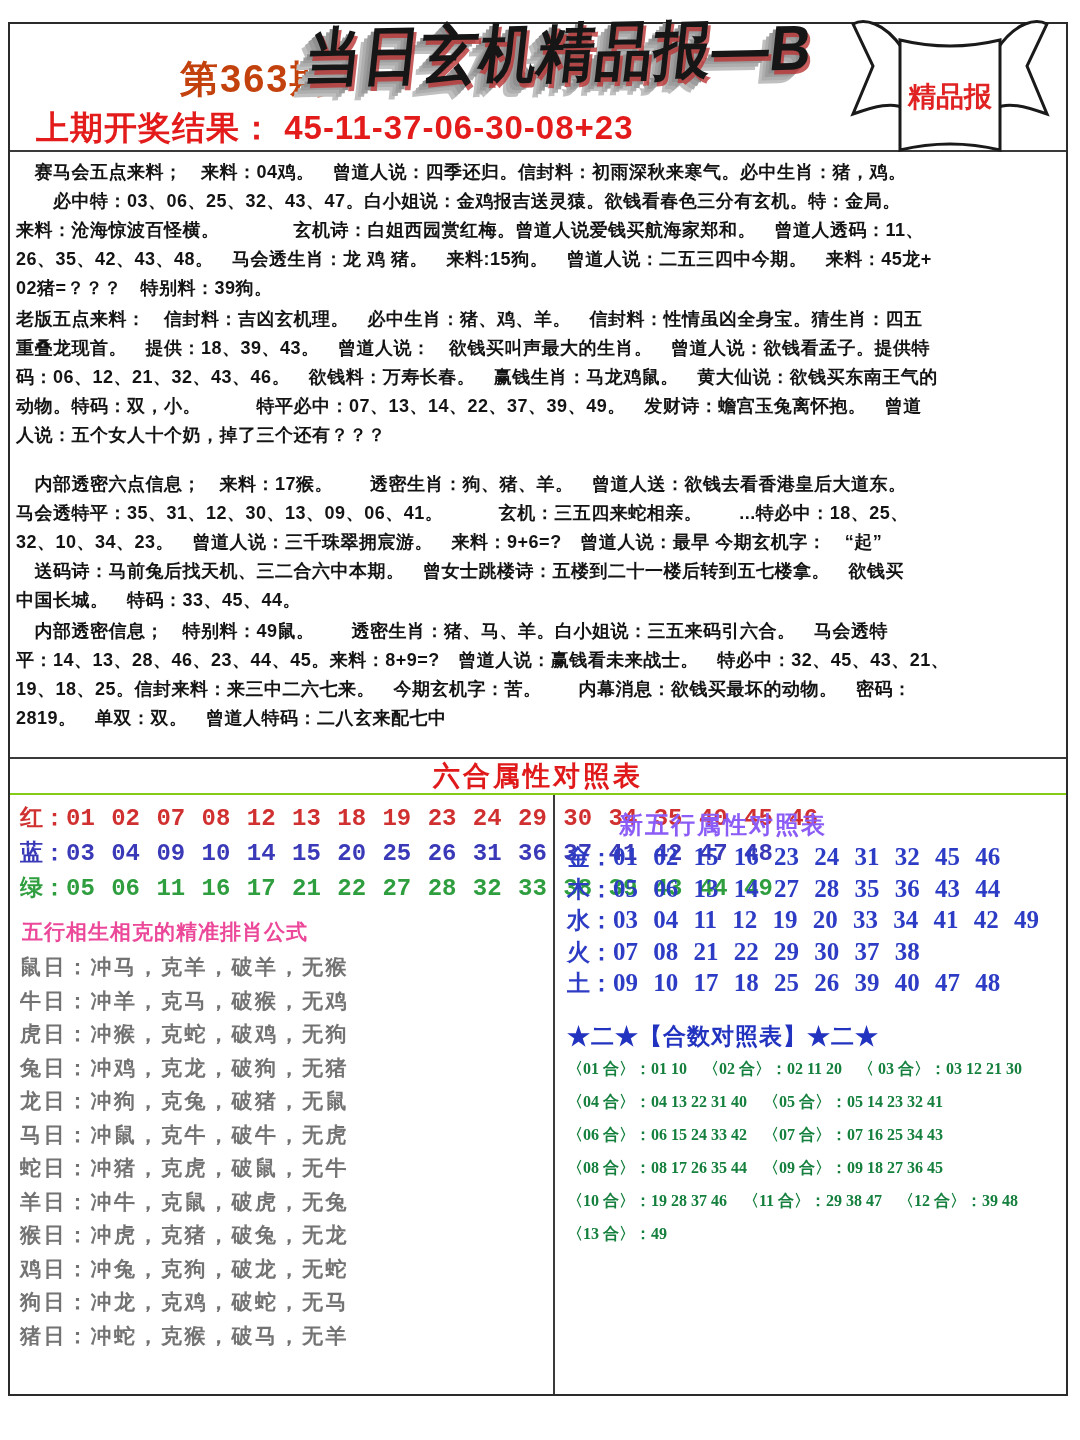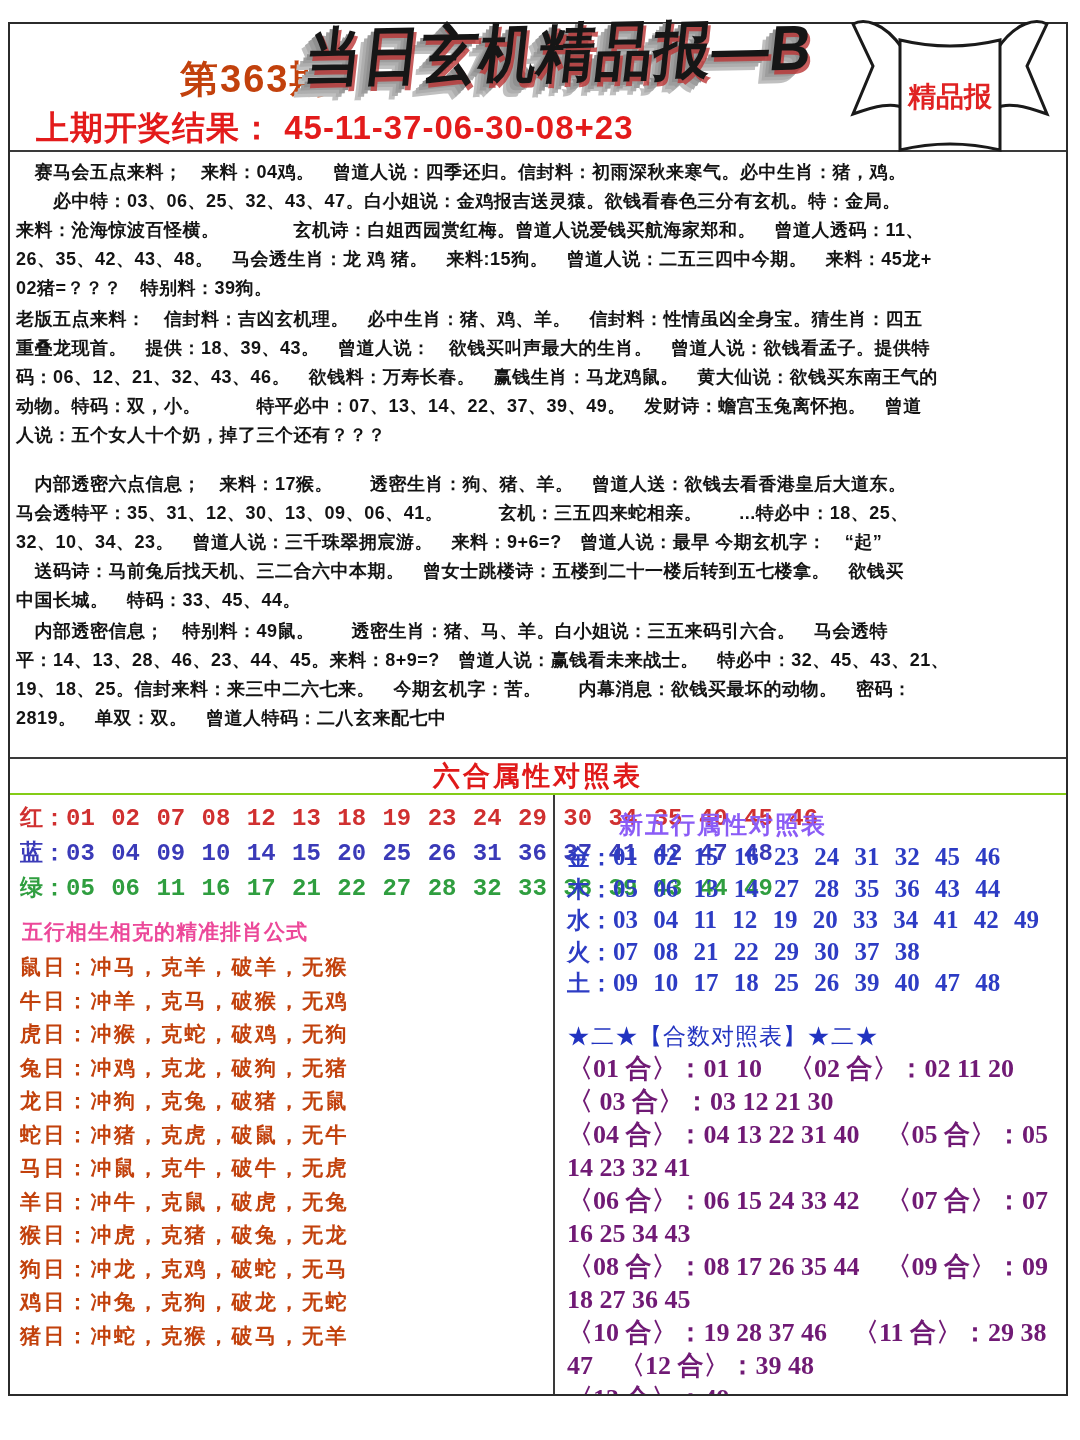--- a/index.html
+++ b/index.html
@@ -33,28 +33,28 @@
   .col-left{width:543px;box-sizing:border-box;padding:6px 0 0 10px;}
   .col-right{flex:1;border-left:2px solid #3a3a3a;box-sizing:border-box;padding:4px 8px 0 12px;overflow:hidden;}
   .bose-title{margin:6px 0 2px 22px;font-size:23px;font-weight:800;color:#d43a3a;letter-spacing:2px;}
   .bose-row{line-height:33px;white-space:nowrap;}
   .bose-label{font-size:23px;font-weight:800;}
   .bose-nums{font-family:Liberation Mono, monospace;font-size:24px;font-weight:bold;word-spacing:2px;}
   .row-red .bose-label,.row-red .bose-nums{color:#d03030;}
   .row-blue .bose-label,.row-blue .bose-nums{color:#3a3ab8;}
   .row-green .bose-label,.row-green .bose-nums{color:#2f9e3f;}
   .formula-title{margin:12px 0 4px 2px;font-size:21px;font-weight:800;color:#ec4899;letter-spacing:1px;}
-  .zodiac-row{line-height:33.5px;font-size:21px;font-weight:bold;color:#c2410c;letter-spacing:2.5px;}
+  .zodiac-row{line-height:33.5px;font-size:21px;font-weight:bold;color:#737373;letter-spacing:2.5px;}
   .wx-title{margin:10px 0 2px 52px;font-size:24px;font-weight:800;color:#8b5cf6;letter-spacing:2px;}
   .wx-row{line-height:28.5px;white-space:nowrap;}
   .wx-label{font-size:23px;font-weight:800;color:#2d3cc4;}
   .wx-nums{font-family:"Liberation Serif",serif;font-size:25px;font-weight:bold;color:#2d3cc4;word-spacing:9px;}
-  .hs-title{margin-top:20px;font-size:23px;font-weight:400;color:#2233c0;letter-spacing:1px;}
-  .hs-row{line-height:33px;font-family:"Liberation Serif",serif;font-size:26px;font-weight:bold;
-          color:#701a75;white-space:pre-wrap;}
+  .hs-title{margin-top:20px;font-size:23px;font-weight:700;color:#2233c0;letter-spacing:1px;}
+  .hs-row{line-height:33px;font-family:"Liberation Serif",serif;font-size:16px;font-weight:bold;
+          color:#15803d;white-space:pre-wrap;}
   
   .ribbon{position:absolute;left:850px;top:14px;width:200px;height:144px;z-index:5;}
 </style>
 </head>
 <body>
 
 <div class="sheet">
 
   <div class="issue">第363期</div>
   <div class="title3d">当日玄机精品报—B</div>
@@ -99,26 +99,26 @@
     <div class="col-left">
       <div class="bose-row row-red"><span class="bose-label">红：</span><span class="bose-nums">01 02 07 08 12 13 18 19 23 24 29 30 34 35 40 45 46</span></div>
       <div class="bose-row row-blue"><span class="bose-label">蓝：</span><span class="bose-nums">03 04 09 10 14 15 20 25 26 31 36 37 41 42 47 48</span></div>
       <div class="bose-row row-green"><span class="bose-label">绿：</span><span class="bose-nums">05 06 11 16 17 21 22 27 28 32 33 38 39 43 44 49</span></div>
       <div class="formula-title">五行相生相克的精准排肖公式</div>
       <div class="zodiac-row">鼠日：冲马，克羊，破羊，无猴</div>
       <div class="zodiac-row">牛日：冲羊，克马，破猴，无鸡</div>
       <div class="zodiac-row">虎日：冲猴，克蛇，破鸡，无狗</div>
       <div class="zodiac-row">兔日：冲鸡，克龙，破狗，无猪</div>
       <div class="zodiac-row">龙日：冲狗，克兔，破猪，无鼠</div>
+      <div class="zodiac-row">马日：冲鼠，克牛，破牛，无虎</div>
       <div class="zodiac-row">蛇日：冲猪，克虎，破鼠，无牛</div>
-      <div class="zodiac-row">马日：冲鼠，克牛，破牛，无虎</div>
       <div class="zodiac-row">羊日：冲牛，克鼠，破虎，无兔</div>
       <div class="zodiac-row">猴日：冲虎，克猪，破兔，无龙</div>
+      <div class="zodiac-row">鸡日：冲兔，克狗，破龙，无蛇</div>
       <div class="zodiac-row">狗日：冲龙，克鸡，破蛇，无马</div>
-      <div class="zodiac-row">鸡日：冲兔，克狗，破龙，无蛇</div>
       <div class="zodiac-row">猪日：冲蛇，克猴，破马，无羊</div>
     </div>
     <div class="col-right">
       <div class="wx-title">新五行属性对照表</div>
       <div class="wx-row"><span class="wx-label">金：</span><span class="wx-nums">01 02 15 16 23 24 31 32 45 46</span></div>
       <div class="wx-row"><span class="wx-label">木：</span><span class="wx-nums">05 06 13 14 27 28 35 36 43 44</span></div>
       <div class="wx-row"><span class="wx-label">水：</span><span class="wx-nums">03 04 11 12 19 20 33 34 41 42 49</span></div>
       <div class="wx-row"><span class="wx-label">火：</span><span class="wx-nums">07 08 21 22 29 30 37 38</span></div>
       <div class="wx-row"><span class="wx-label">土：</span><span class="wx-nums">09 10 17 18 25 26 39 40 47 48</span></div>
       <div class="hs-title">★二★【合数对照表】★二★</div>

